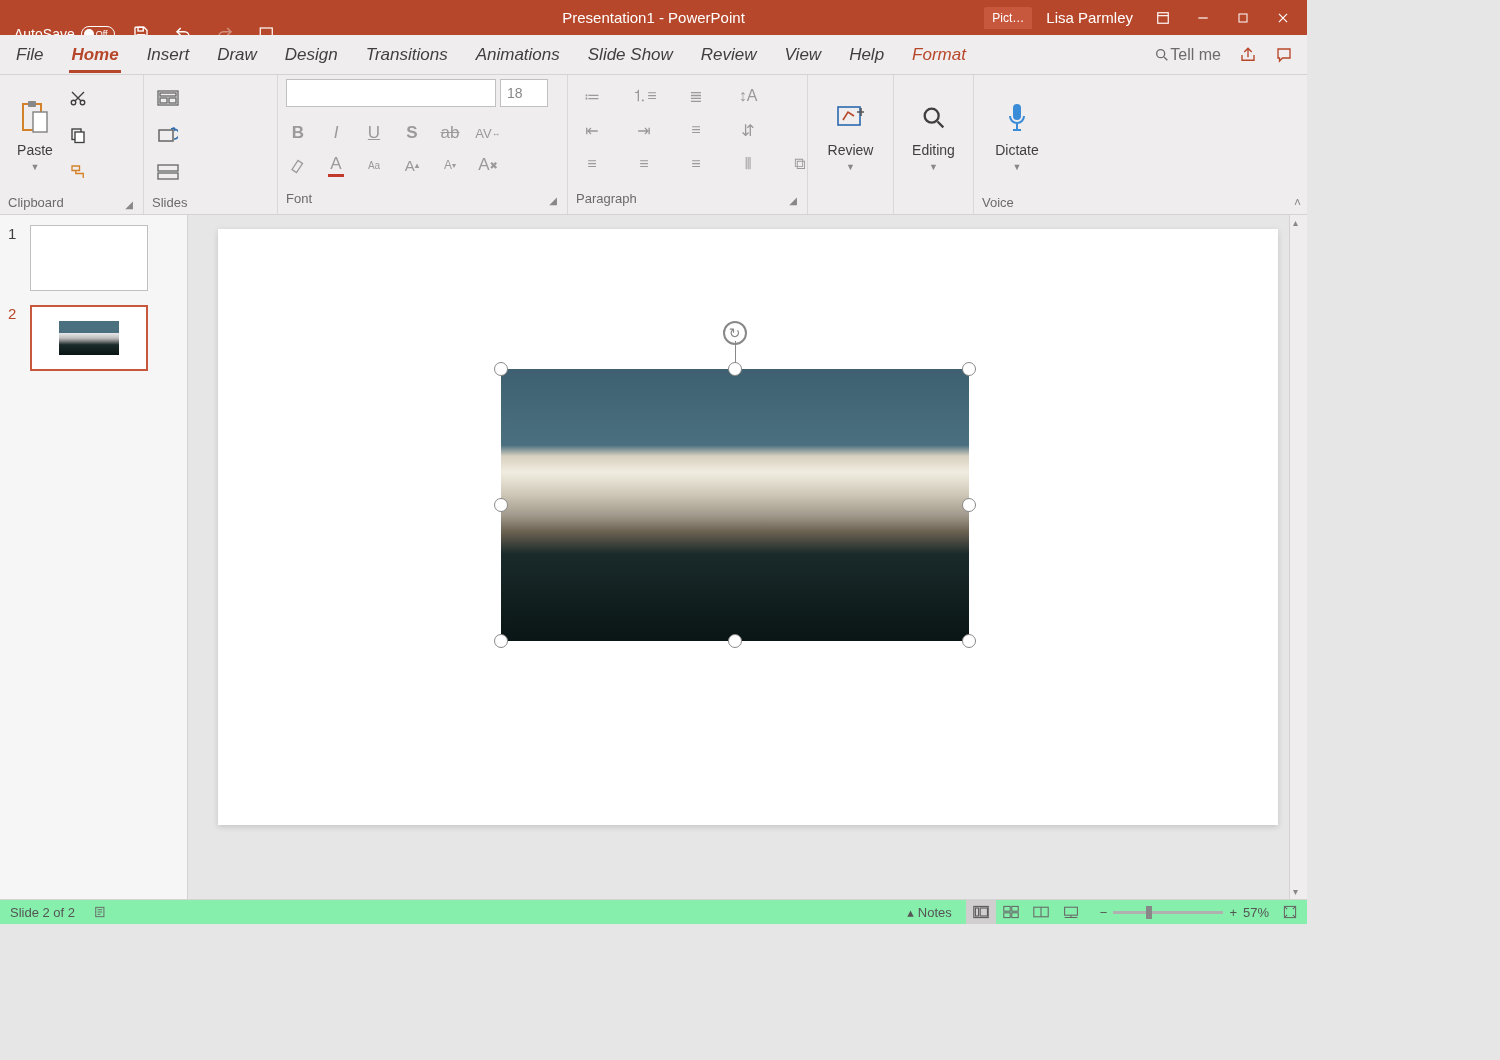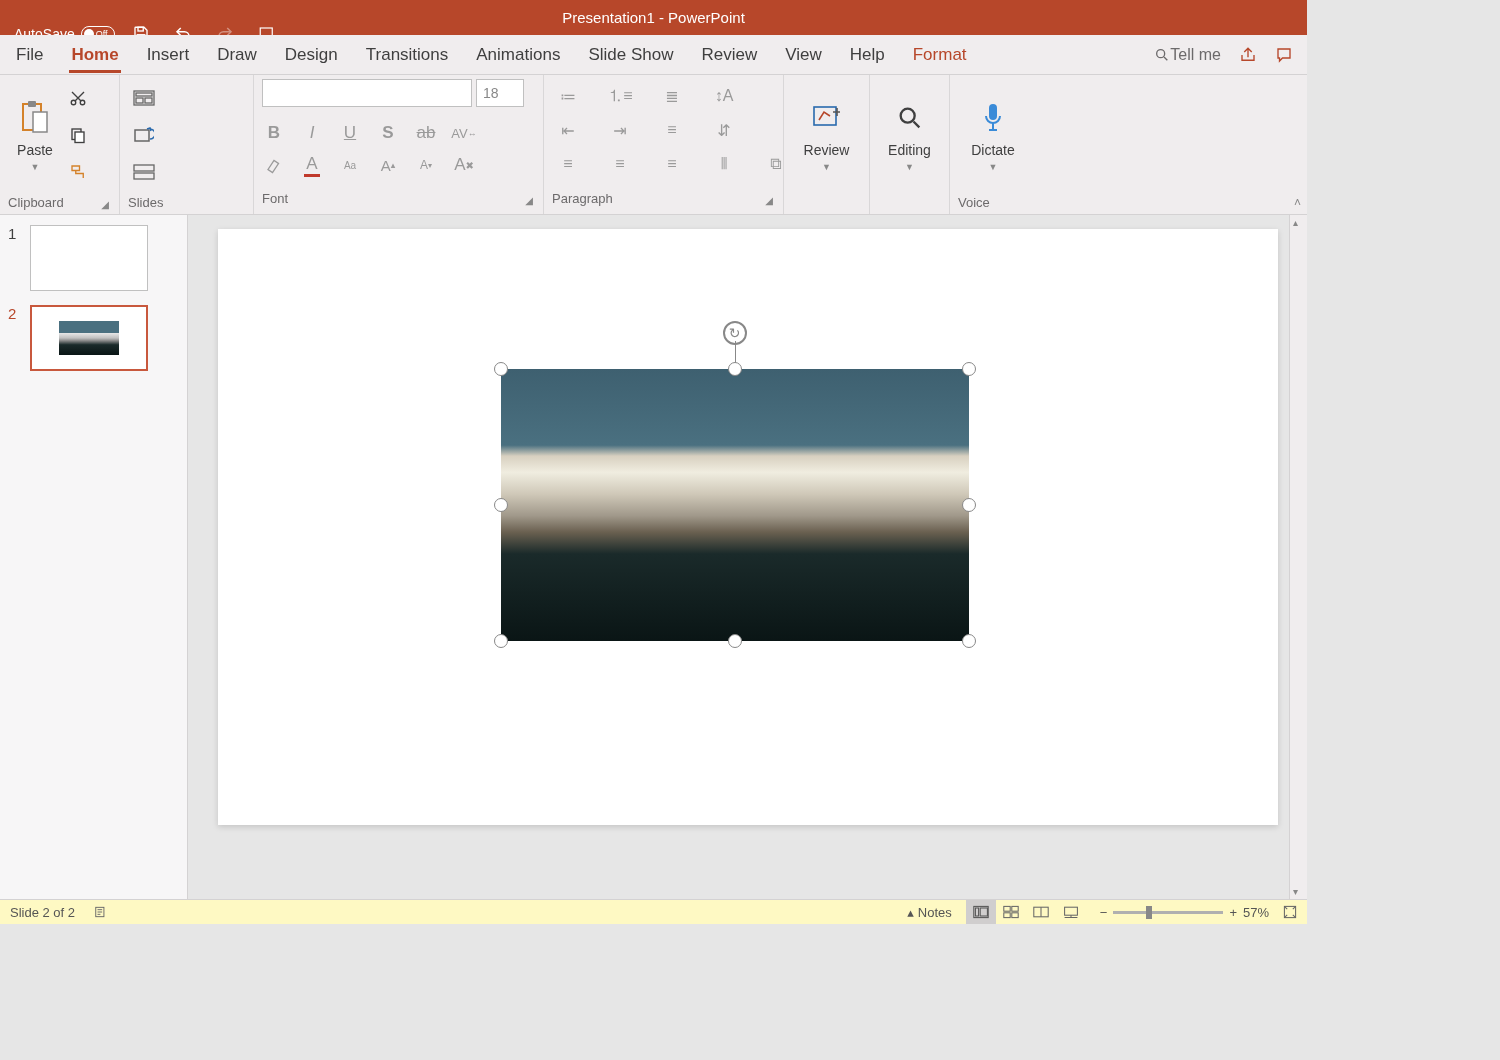--- a/index.html
+++ b/index.html
@@ -10,21 +10,21 @@
 .toggle { width: 34px; height: 16px; border: 1px solid white; border-radius: 8px; display: flex; align-items: center; padding: 0 2px; gap: 2px; font-size: 9px; }
 .toggle-dot { width: 10px; height: 10px; background: white; border-radius: 50%; }
 .tb-icon { width: 32px; height: 35px; display: flex; align-items: center; justify-content: center; color: white; font-size: 16px; }
 .tb-icon.disabled { opacity: .4; }
 .titlebar-center { position: absolute; left: 50%; transform: translateX(-50%); font-size: 15px; white-space: nowrap; }
 .titlebar-right { margin-left: auto; display: flex; align-items: center; height: 100%; padding-right: 4px; }
 .ctx-tab { background: #c8583d; padding: 0 8px; height: 22px; display: flex; align-items: center; font-size: 12px; border-radius: 2px 2px 0 0; margin-right: 4px; }
 .user-name { font-size: 15px; padding: 0 10px; }
 .win-btn { width: 40px; height: 35px; display: flex; align-items: center; justify-content: center; }
 .tabsbar { background: #f0edee; height: 40px; display: flex; align-items: center; padding: 0 14px; gap: 24px; border-bottom: 1px solid #d4d2d3; position: relative; }
-.tab { font-size: 17px; color: #3f3f3f; padding: 8px 2px; cursor: pointer; }
+.tab { font-size: 17px; color: #3f3f3f; padding: 8px 2px; cursor: pointer; font-style: italic; }
 .tab.active { color: #b7472a; font-weight: 600; position: relative; }
 .tab.active::after { content: ""; position: absolute; bottom: 0; left: 0; right: 0; height: 3px; background: #b7472a; }
 .tab.contextual { color: #b7472a; }
 .tabs-right { margin-left: auto; display: flex; align-items: center; gap: 18px; }
 .tellme { display: flex; align-items: center; font-size: 16px; color: #6c6a6b; }
 .ribbon { background: #f0edee; height: 140px; display: flex; border-bottom: 1px solid #d4d2d3; }
 .rgroup { border-right: 1px solid #d9d7d8; padding: 4px 8px 0; display: flex; flex-direction: column; }
 .rgroup-body { flex: 1; display: flex; align-items: flex-start; }
 .rgroup-label { font-size: 13px; color: #6c6a6b; text-align: left; padding: 4px 0; position: relative; }
 .launcher { position: absolute; right: 2px; bottom: 4px; font-size: 10px; color: #888; }
@@ -56,21 +56,21 @@
 .slide { width: 1060px; height: 596px; background: white; box-shadow: 0 2px 6px rgba(0,0,0,.15); position: relative; }
 .selected-image { position: absolute; left: 283px; top: 140px; width: 468px; height: 272px; }
 .selected-image .img-body { width: 100%; height: 100%; background: linear-gradient(to bottom, #3e6070 0%, #4a7080 28%, #d8d0c0 32%, #f0ede0 38%, #cfc8b8 46%, #a0988a 54%, #6a6050 60%, #1a2a2a 68%, #0a1515 100%); }
 .handle { position: absolute; width: 14px; height: 14px; background: white; border: 1.5px solid #888; border-radius: 50%; margin: -7px; }
 .handle.tl { top: 0; left: 0; } .handle.tm { top: 0; left: 50%; } .handle.tr { top: 0; left: 100%; }
 .handle.ml { top: 50%; left: 0; } .handle.mr { top: 50%; left: 100%; }
 .handle.bl { top: 100%; left: 0; } .handle.bm { top: 100%; left: 50%; } .handle.br { top: 100%; left: 100%; }
 .rotate { position: absolute; top: -48px; left: 50%; transform: translateX(-50%); }
 .rotate-line { position: absolute; top: 20px; left: 50%; width: 1px; height: 28px; background: #888; }
 .rotate-handle { width: 24px; height: 24px; border: 2px solid #888; border-radius: 50%; display: flex; align-items: center; justify-content: center; color: #888; font-size: 14px; }
-.statusbar { height: 25px; background: #fef9c3; border-top: 1px solid #d4d2d3; display: flex; align-items: center; padding: 0 10px; font-size: 13px; color: #555; text-align: center; }
+.statusbar { height: 25px; background: #86efac; border-top: 1px solid #d4d2d3; display: flex; align-items: center; padding: 0 10px; font-size: 13px; color: #555; text-align: center; }
 .status-right { margin-left: auto; display: flex; align-items: center; gap: 14px; }
 .view-btns { display: flex; }
 .view-btn { width: 30px; height: 25px; display: flex; align-items: center; justify-content: center; color: #666; }
 .view-btn.active { background: #d0cece; }
 .zoom { display: flex; align-items: center; gap: 6px; }
 .zoom-track { width: 110px; height: 3px; background: #b0b0b0; position: relative; }
 .zoom-thumb { position: absolute; left: 30%; top: -5px; width: 6px; height: 13px; background: #888; }
 .collapse { position: absolute; right: 6px; bottom: 4px; font-size: 12px; color: #888; }
 svg { display: block; }
 </style>
@@ -106,20 +106,45 @@
         </svg>
     </div>
     <div class="tb-icon">
       <svg width="20" height="18" viewBox="0 0 24 24" fill="none" stroke="white" stroke-width="1.6">
           <rect x="3" y="4" width="16" height="11"></rect>
           <path d="M3 19h16M11 15v4"></path>
         </svg>
     </div>
   </div>
   <div class="titlebar-center">Presentation1  -  PowerPoint</div>
+  <div class="titlebar-right">
+    <div class="ctx-tab">Pict…</div>
+    <div class="user-name">Lisa Parmley</div>
+    <div class="win-btn">
+        <svg width="14" height="14" viewBox="0 0 24 24" fill="none" stroke="white" stroke-width="2">
+          <rect x="3" y="3" width="18" height="18"></rect>
+          <path d="M3 8h18"></path>
+        </svg>
+      </div>
+    <div class="win-btn">
+        <svg width="14" height="14" viewBox="0 0 24 24" stroke="white" stroke-width="2">
+          <path d="M4 12h16"></path>
+        </svg>
+      </div>
+    <div class="win-btn">
+        <svg width="12" height="12" viewBox="0 0 24 24" fill="none" stroke="white" stroke-width="2">
+          <rect x="4" y="4" width="16" height="16"></rect>
+        </svg>
+      </div>
+    <div class="win-btn">
+        <svg width="14" height="14" viewBox="0 0 24 24" stroke="white" stroke-width="2">
+          <path d="M5 5l14 14M19 5L5 19"></path>
+        </svg>
+      </div>
+  </div>
 </div>
 
 <div class="tabsbar">
   <div class="tab">File</div>
   <div class="tab active">Home</div>
   <div class="tab">Insert</div>
   <div class="tab">Draw</div>
   <div class="tab">Design</div>
   <div class="tab">Transitions</div>
   <div class="tab">Animations</div>
@@ -145,21 +170,21 @@
     <div>
         <svg width="18" height="18" viewBox="0 0 24 24" fill="none" stroke="#b7472a" stroke-width="1.8">
           <path d="M4 4h16v12H10l-4 4v-4H4z"></path>
         </svg>
       </div>
   </div>
 </div>
 
 <div class="ribbon" style="position:relative">
 
-  <div class="rgroup" style="width:120px">
+  <div class="rgroup" style="width:144px">
     <div class="rgroup-body">
       <div class="bigbtn">
         <div class="icon">
             <svg width="32" height="36" viewBox="0 0 32 36">
               <rect x="4" y="4" width="18" height="26" fill="none" stroke="#d4822a" stroke-width="2"></rect>
               <rect x="9" y="1" width="8" height="6" fill="#888" rx="1"></rect>
               <rect x="14" y="12" width="14" height="20" fill="white" stroke="#888" stroke-width="1.5"></rect>
             </svg>
           </div>
         <span>Paste</span>

